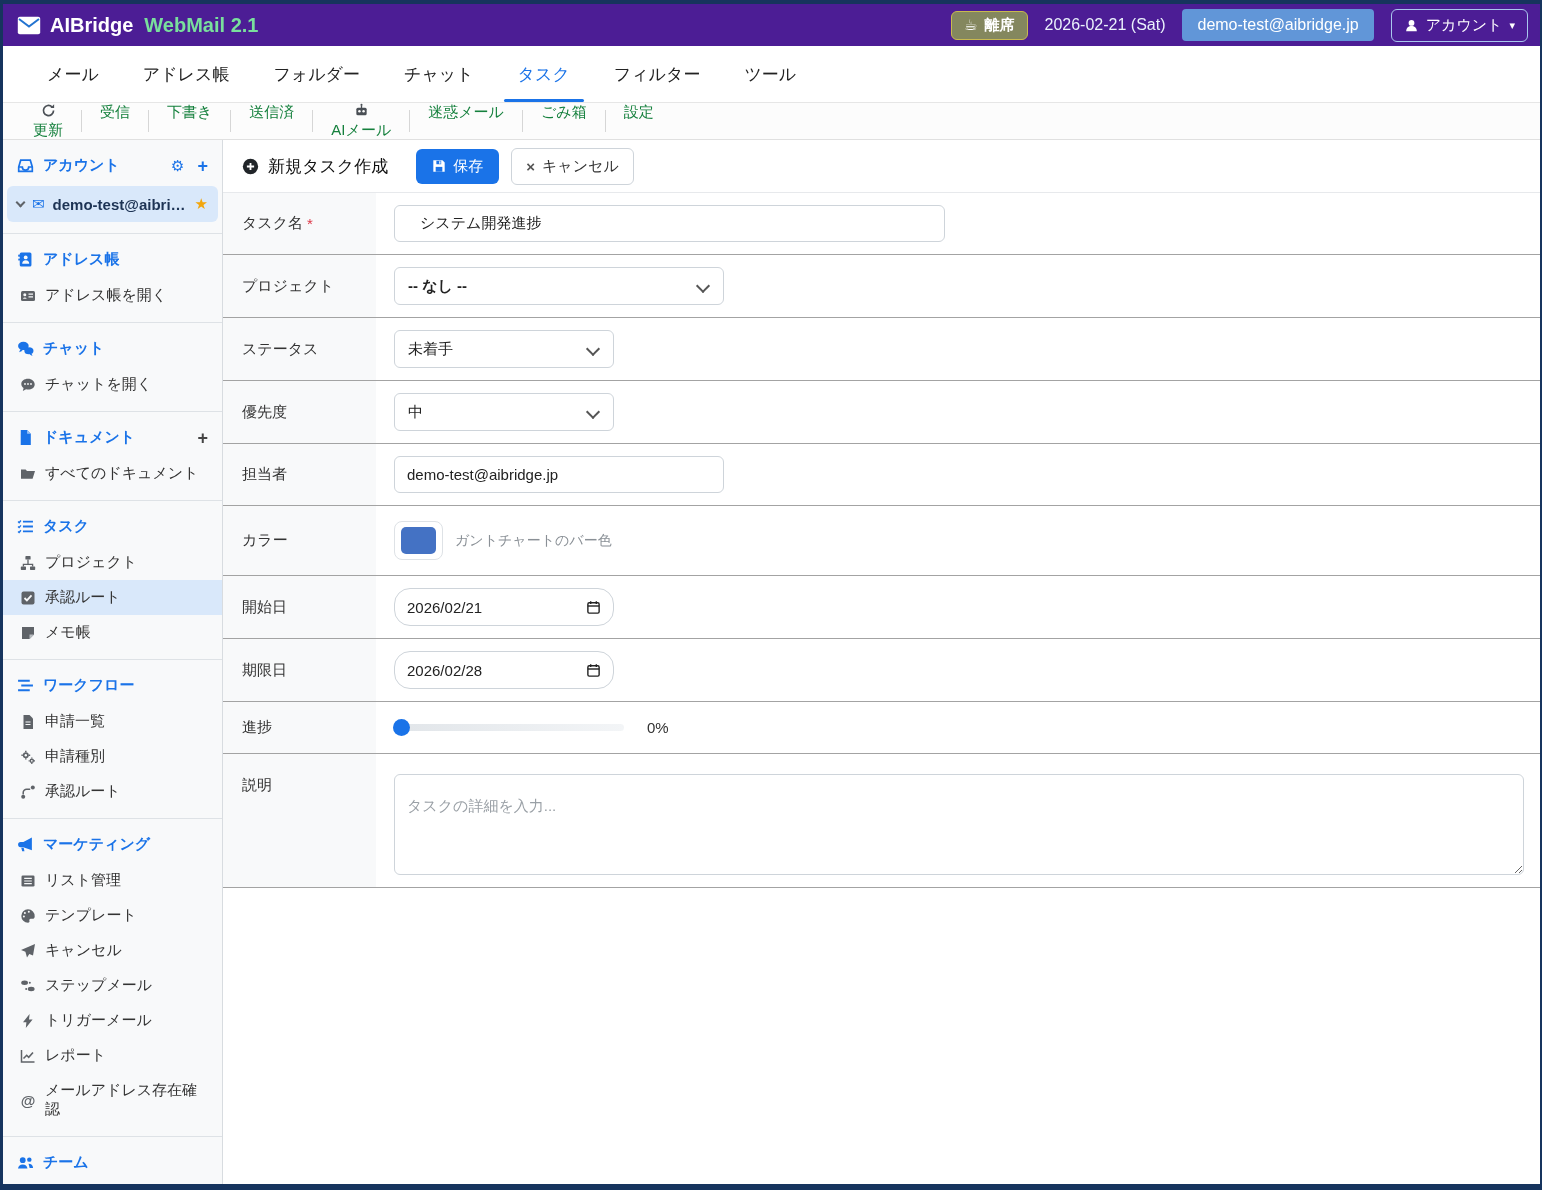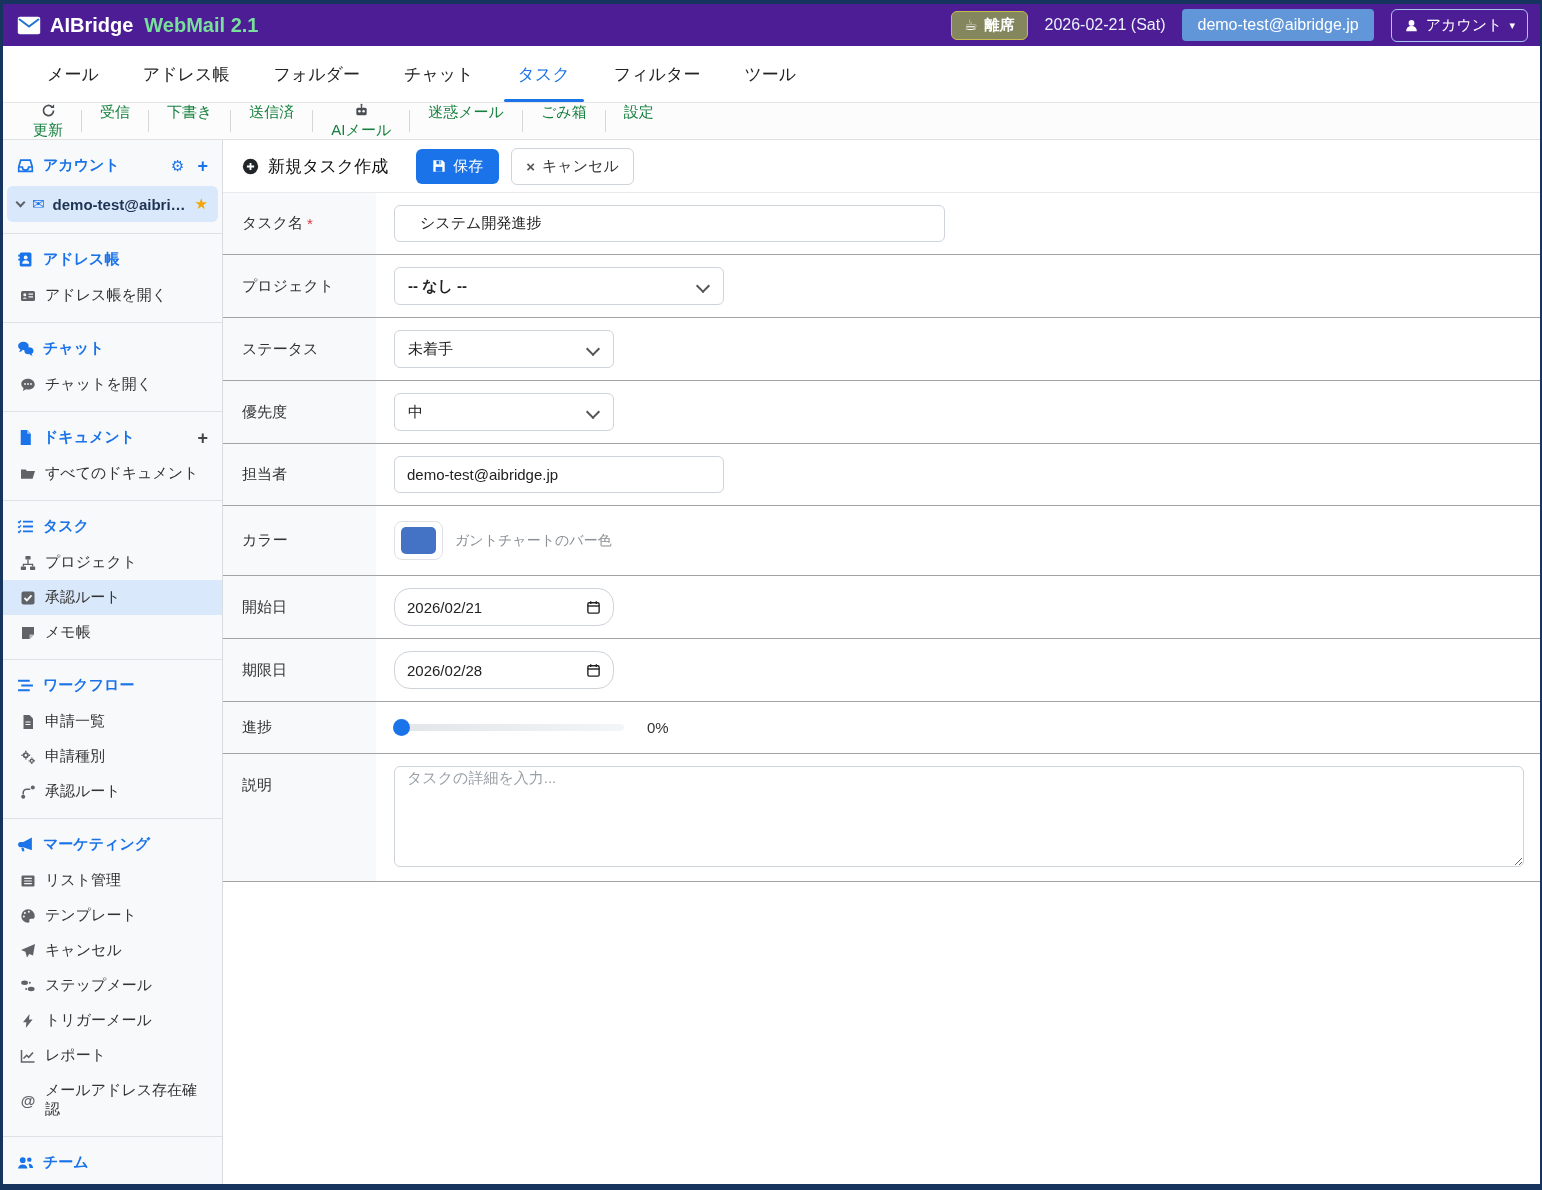--- a/index.html
+++ b/index.html
@@ -94,22 +94,22 @@
             justify-content:space-between; padding:0 12px; font-size:15px; color:#222; cursor:text; }
   .datebox svg{ width:15px; height:15px; }
   .row-progress{ min-height:52px; }
   .slider{ position:relative; width:230px; height:7px; border-radius:4px;
            background:linear-gradient(to right,#e1e5e9,#f3f5f7); }
   .thumb{ position:absolute; left:-1px; top:-5px; width:17px; height:17px; border-radius:50%; background:#1a73e8; cursor:pointer; }
   .pct{ font-size:15px; color:#333; margin-left:11px; }
   .row-desc{ min-height:128px; }
   .row-desc .flabel{ align-items:flex-start; padding-top:22px; }
   .row-desc .fctl{ align-items:flex-start; }
-  .ta{ width:1130px; height:101px; border:1px solid #ced4da; border-radius:6px; padding:2px 12px; font-size:15px;
-       color:#222; font-family:"Liberation Sans","DejaVu Sans",sans-serif; resize:both; }
+  .ta{ width:1130px; height:101px; border:1px solid #ced4da; border-radius:6px; padding:22px 12px; font-size:15px;
+       color:#222; font-family:"Liberation Sans","DejaVu Sans",sans-serif; resize:both;margin-top:8px; }
   .ta::placeholder{ color:#9aa0a6; }
   .ic{ display:inline-flex; }
   svg{ display:block; }
 </style>
 </head>
 <body>
 
 <div class="window">
 
   <div class="hdr">

